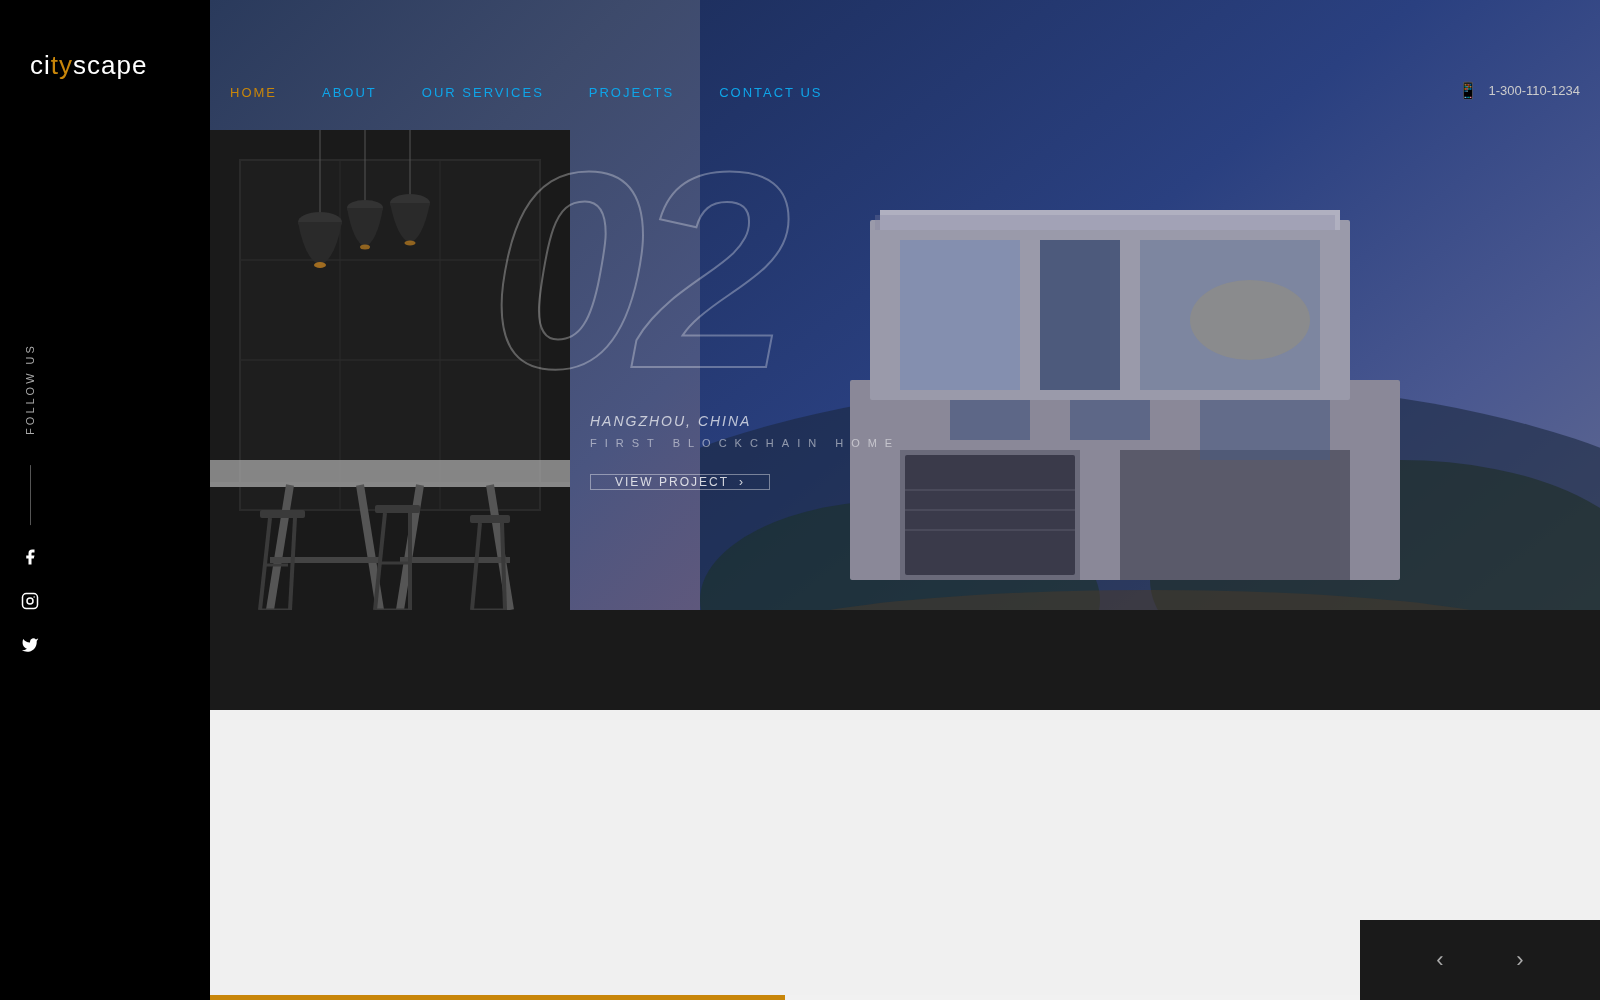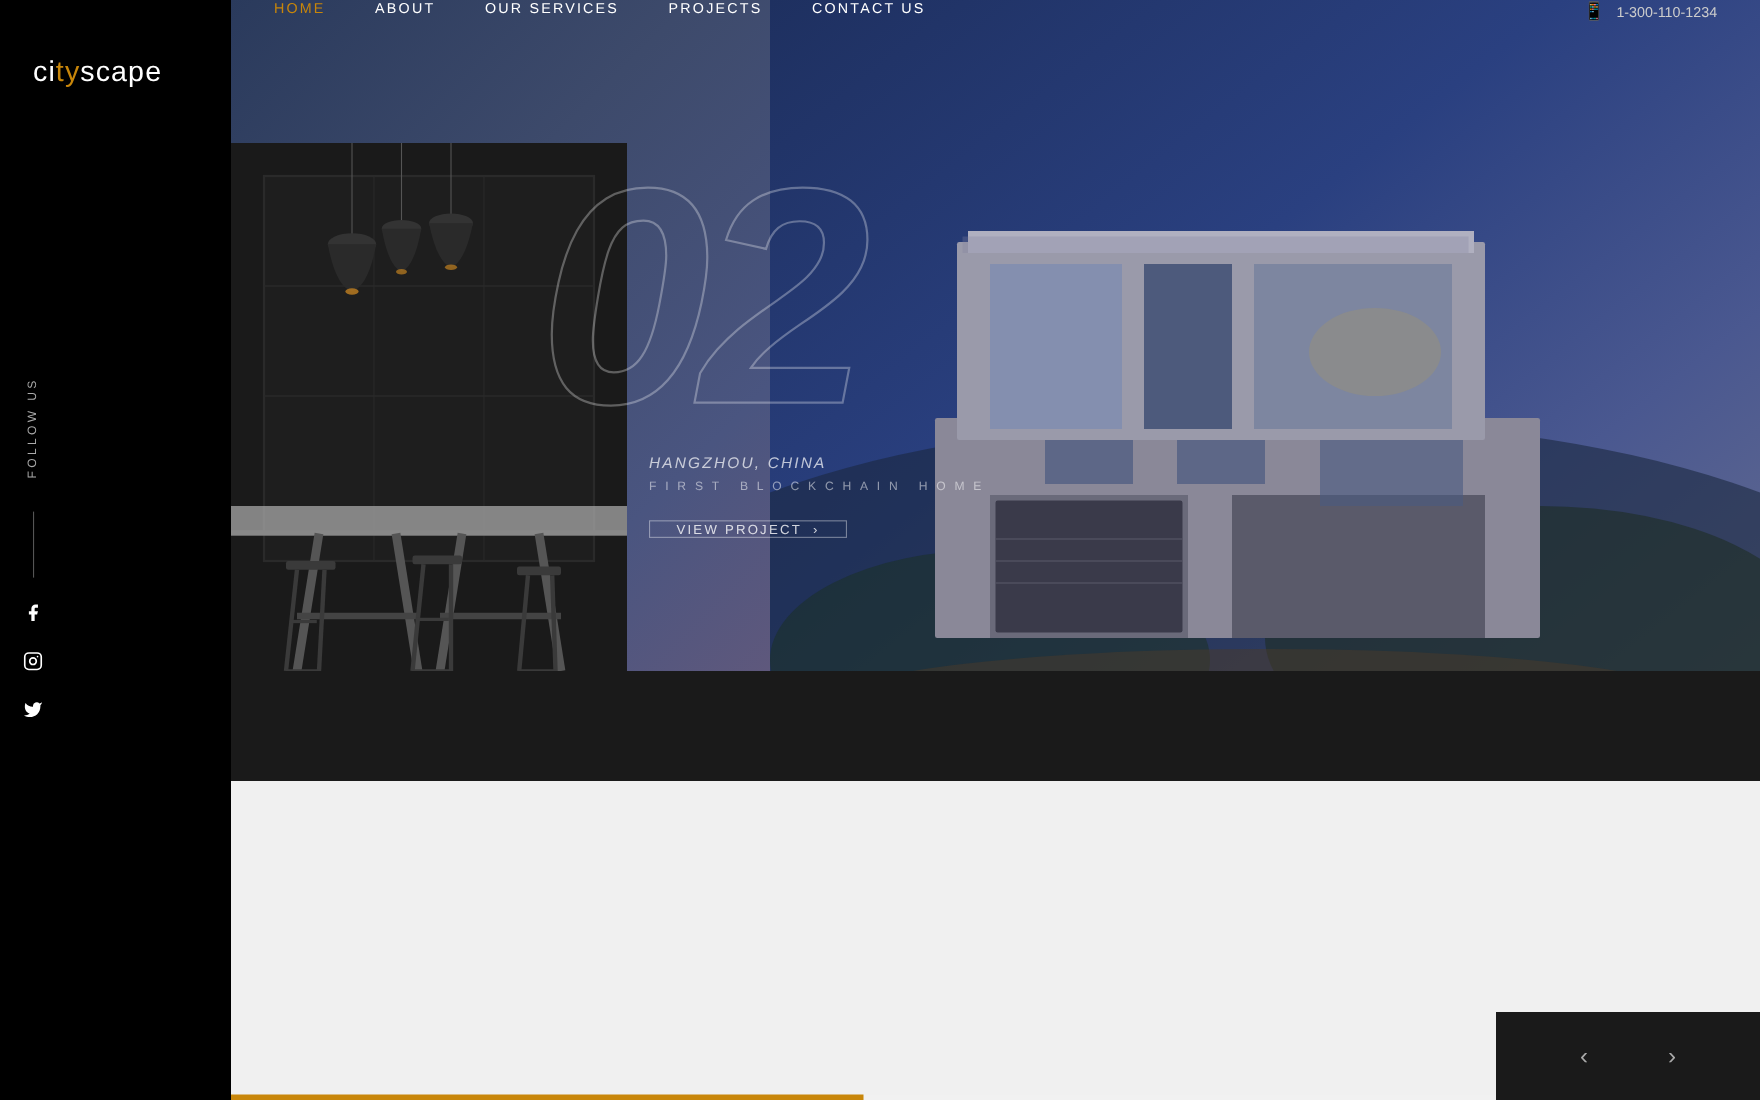--- a/index.html
+++ b/index.html
@@ -81,35 +81,35 @@
       justify-content: center;
     }
 
     
     .header {
       position: absolute;
       top: 0; left: 210px;
       right: 0;
       height: 100px;
       display: flex;
-      align-items: flex-start;
+      align-items: flex-end;
       justify-content: space-between;
       z-index: 20;
-      padding: 0 39px;
+      padding: 0 20px;
       background: transparent;
     }
 
     .nav-links {
       display: flex;
       gap: 45px;
       align-items: center;
     }
 
     .nav-link {
-      color: #ffffff;
+      color: #0ea5e9;
       font-size: 13px;
       letter-spacing: 2px;
       text-transform: uppercase;
       cursor: pointer;
       text-decoration: none;
       font-weight: 400;
     }
 
     .nav-link.active {
       color: #c8860a;

